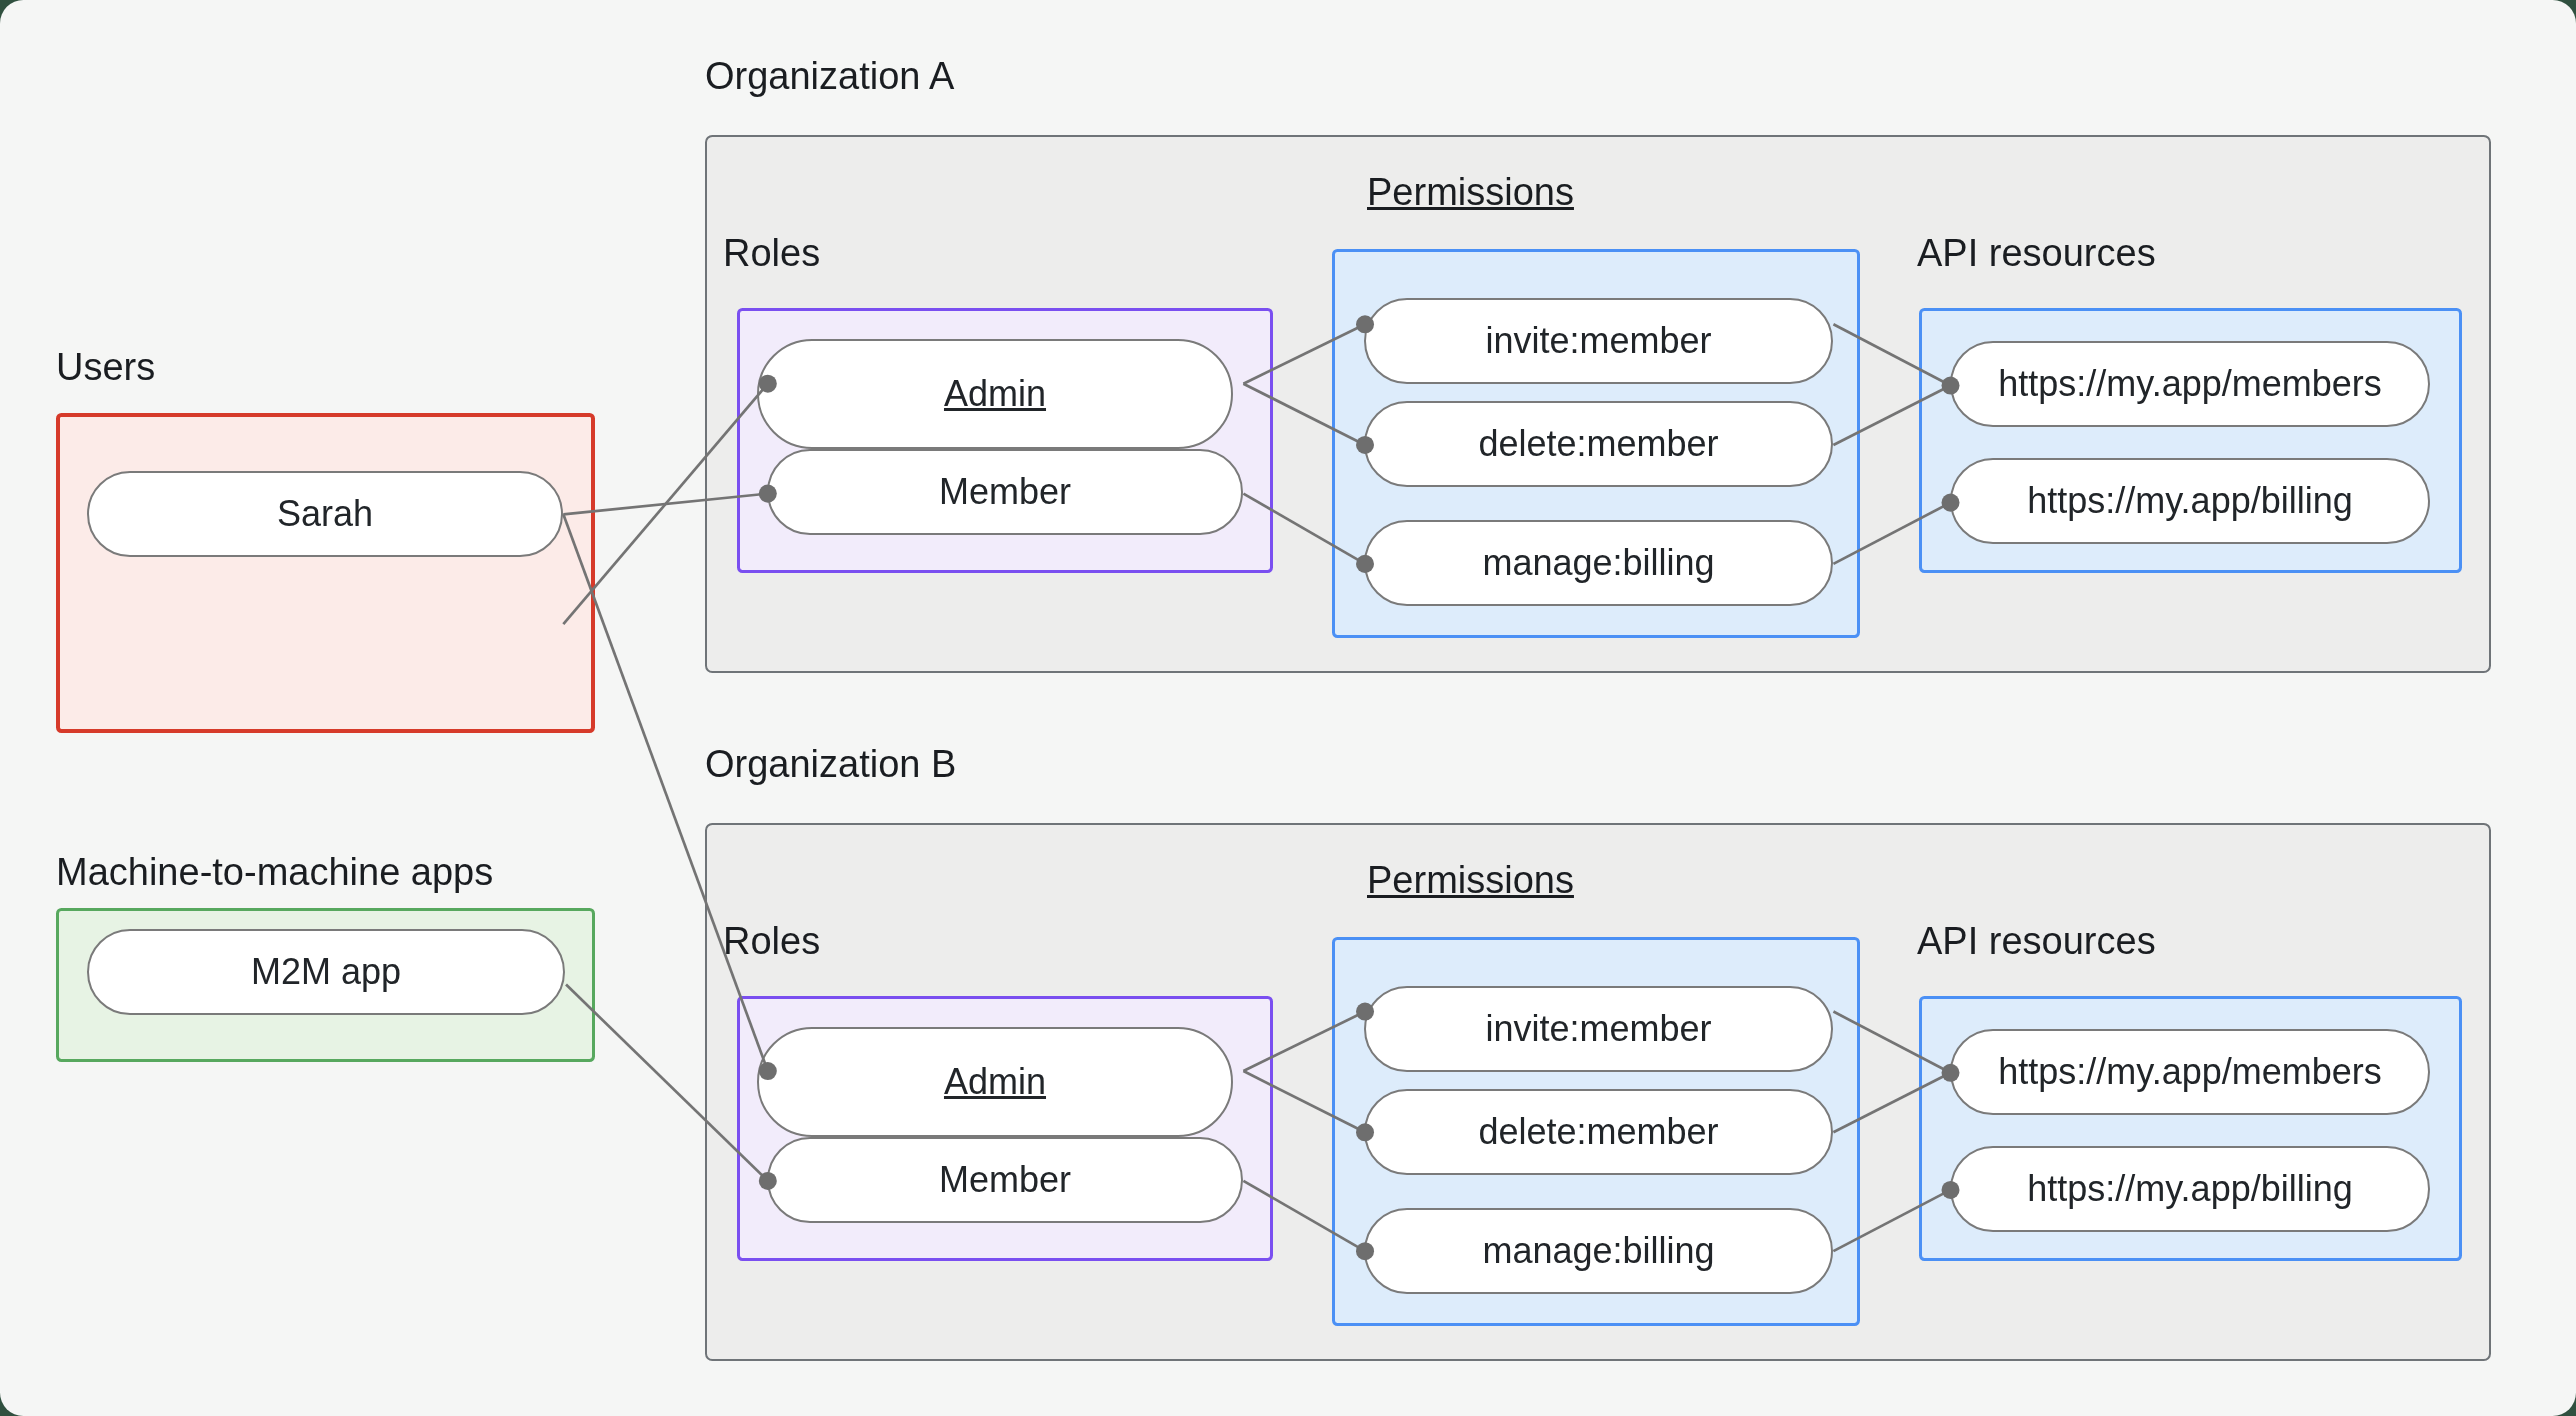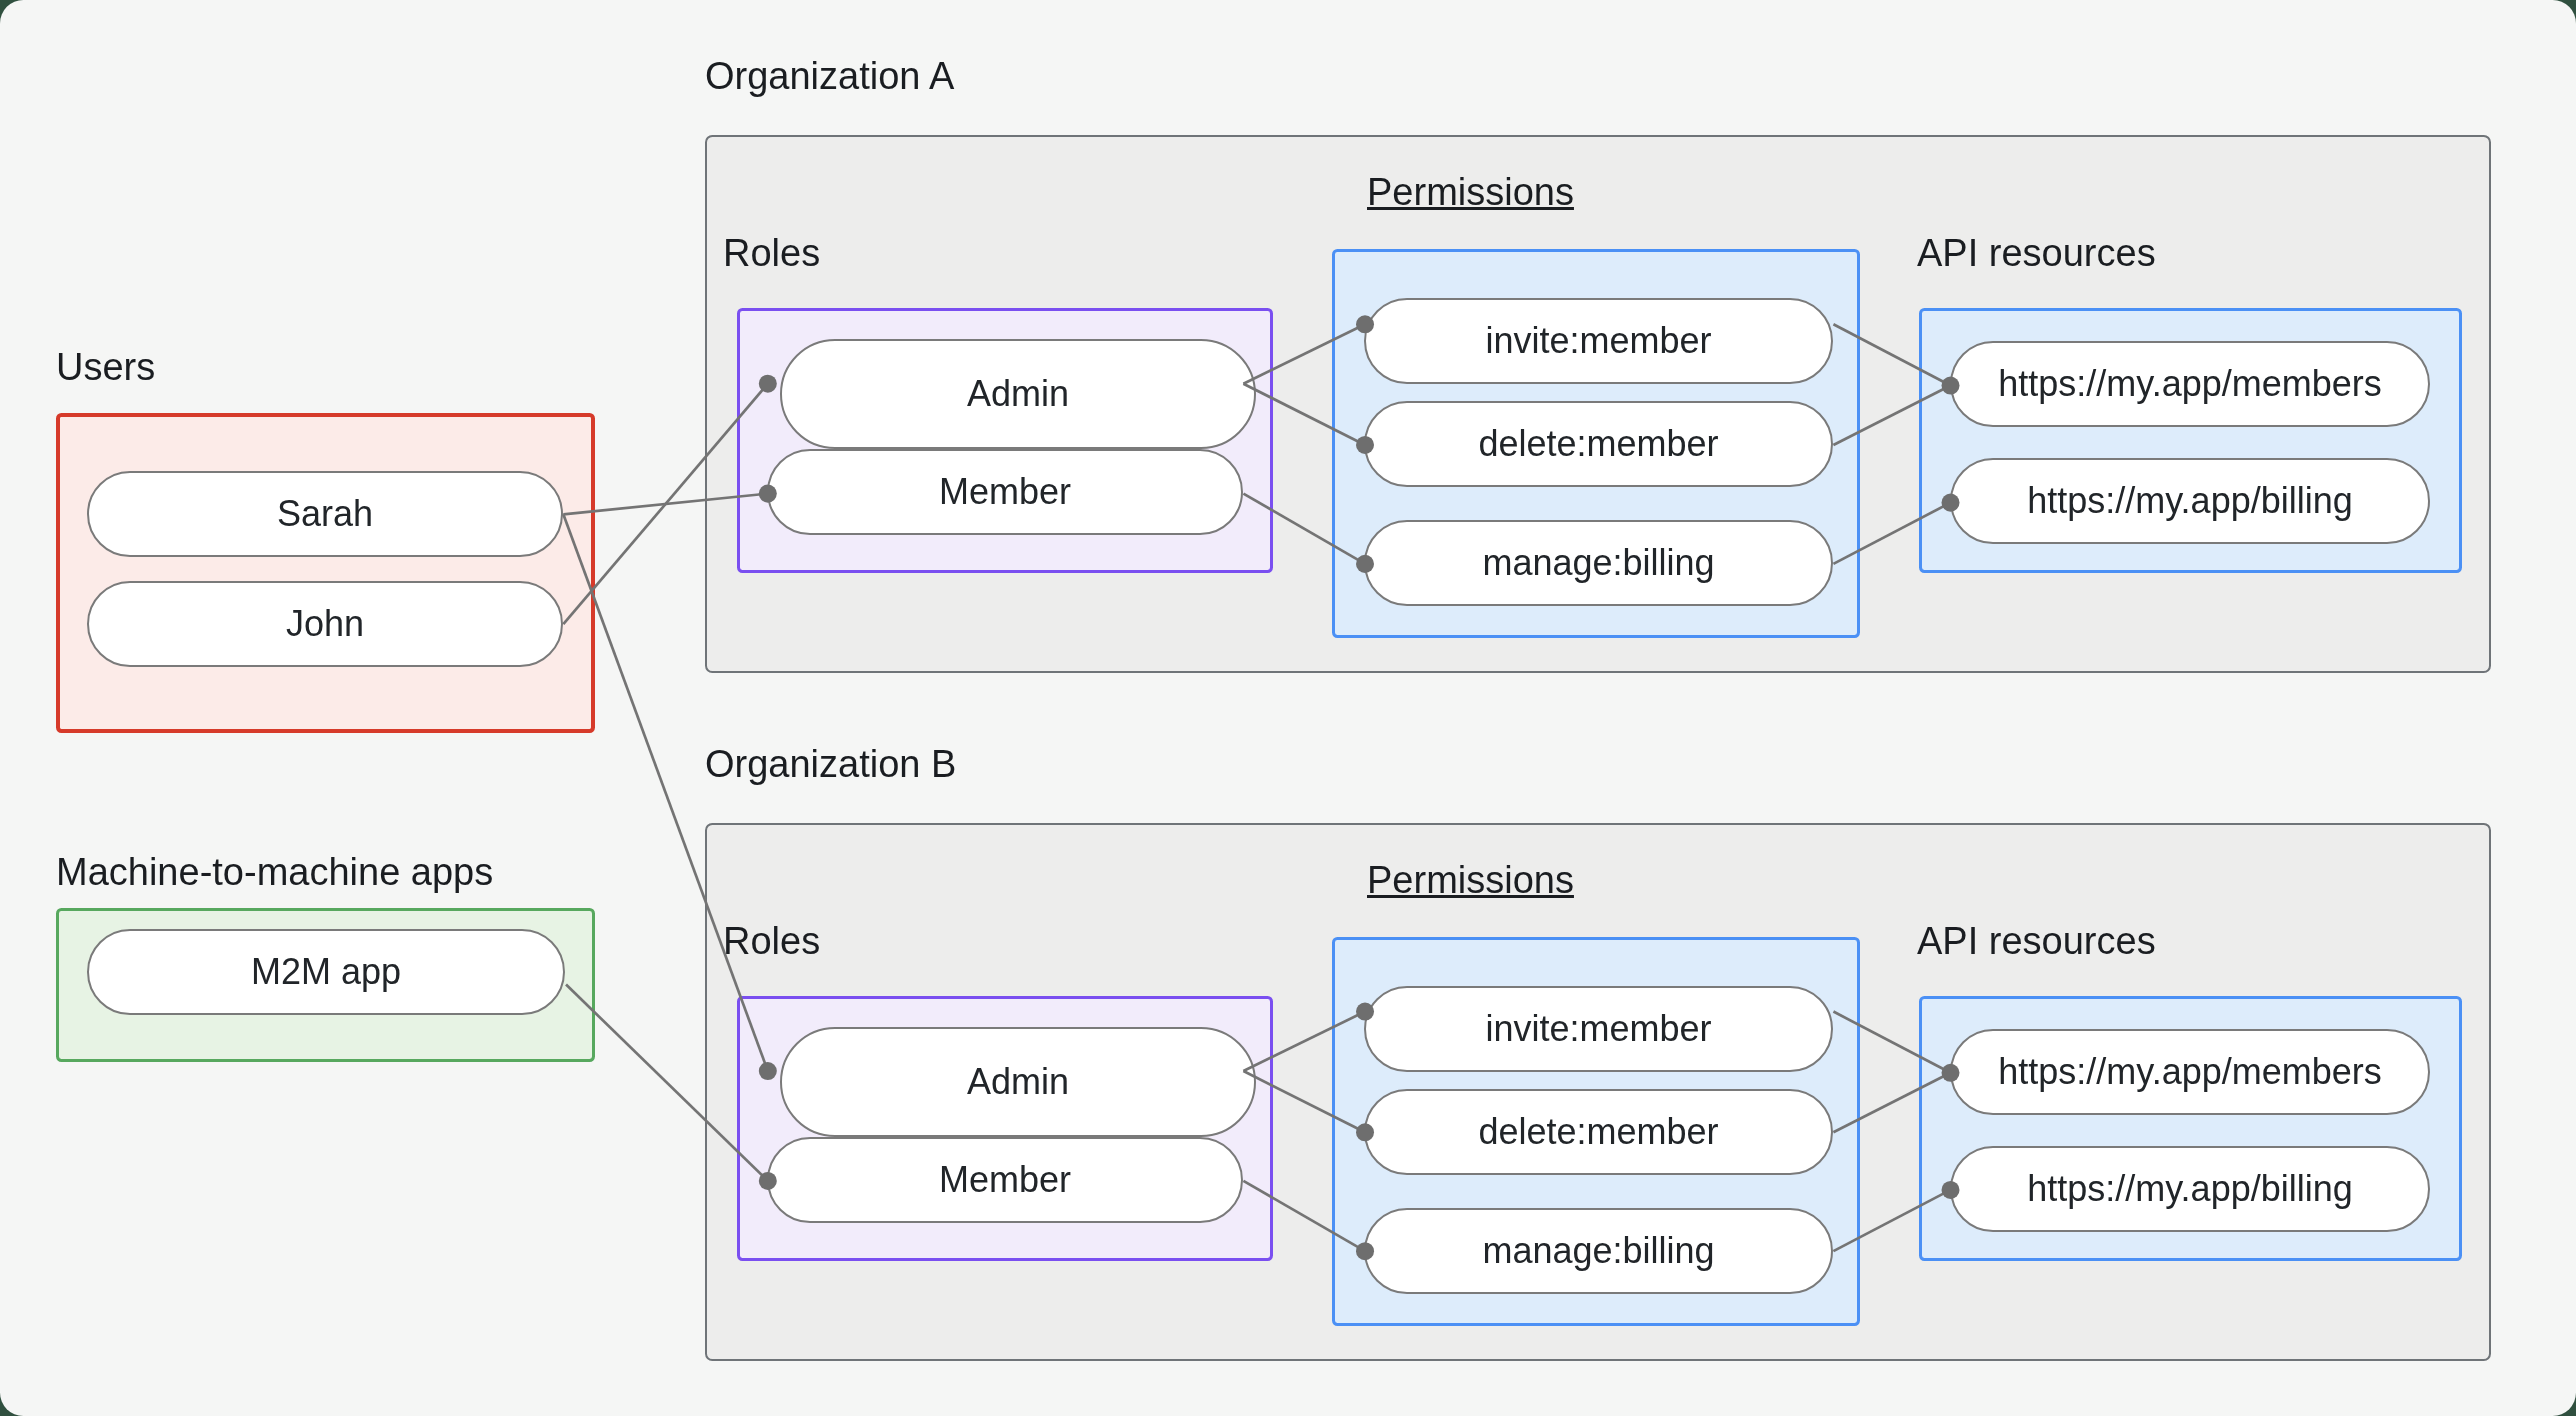--- a/index.html
+++ b/index.html
@@ -58,21 +58,21 @@
   }
   .org-a { top: 135px; }
   .org-b { top: 823px; }
   .roles-label { left: 16px;  top: 94px; }
   .perm-label  { left: 660px; top: 33px; text-decoration: underline;  }
   .api-label   { left: 1210px; top: 94px; }
   .roles-box {
     left: 30px; top: 171px; width: 536px; height: 265px;
     background: #f2ecfb; border: 3.6px solid #7a4ff0; border-radius: 5.4px;
   }
-  .pill-role-admin  { left: 40px; top: 28px;  width: 476px; height: 110px; }
+  .pill-role-admin  { left: 17px; top: 28px;  width: 476px; height: 110px; text-decoration: underline; }
   .pill-role-member { left: 27px; top: 138px; width: 476px; height: 86px; }
   .perm-box {
     left: 625px; top: 112px; width: 528px; height: 389px;
     background: #ddecfb; border: 3.6px solid #4b90f5; border-radius: 5.4px;
   }
   .pill-perm-1 { left: 29px; top: 46px;  width: 469px; height: 86px; }
   .pill-perm-2 { left: 29px; top: 149px; width: 469px; height: 86px; }
   .pill-perm-3 { left: 29px; top: 268px; width: 469px; height: 86px; }
   .api-box {
     left: 1212px; top: 171px; width: 543px; height: 265px;
@@ -82,21 +82,20 @@
   .pill-api-2 { left: 28px; top: 147px; width: 480px; height: 86px; }
 </style>
 </head>
 <body>
 
 <div class="page">
 
   <div class="label users-label">Users</div>
   <div class="box users-box">
     <div class="pill pill-sarah">Sarah</div>
-    <div class="pill pill-john">John</div>
   </div>
 
   <div class="label m2m-label">Machine-to-machine apps</div>
   <div class="box m2m-box">
     <div class="pill pill-m2m">M2M app</div>
   </div>
 
   <div class="label org-title-a">Organization A</div>
   <div class="box org-box org-a">
     <div class="label roles-label">Roles</div>

